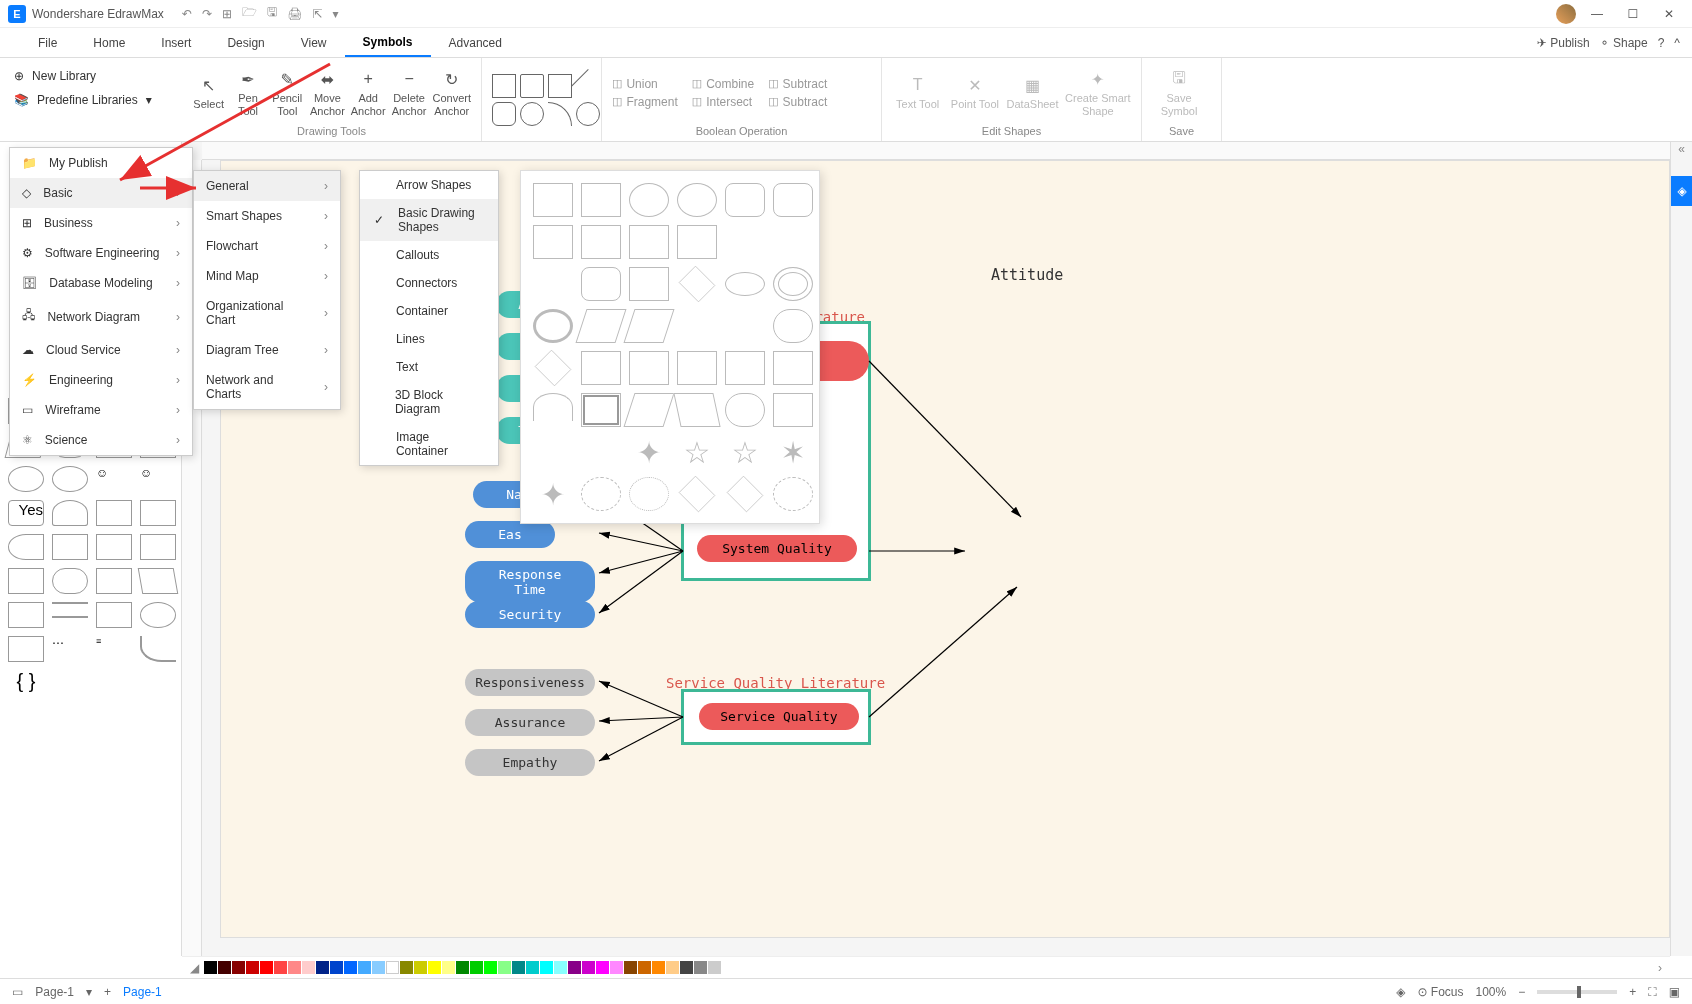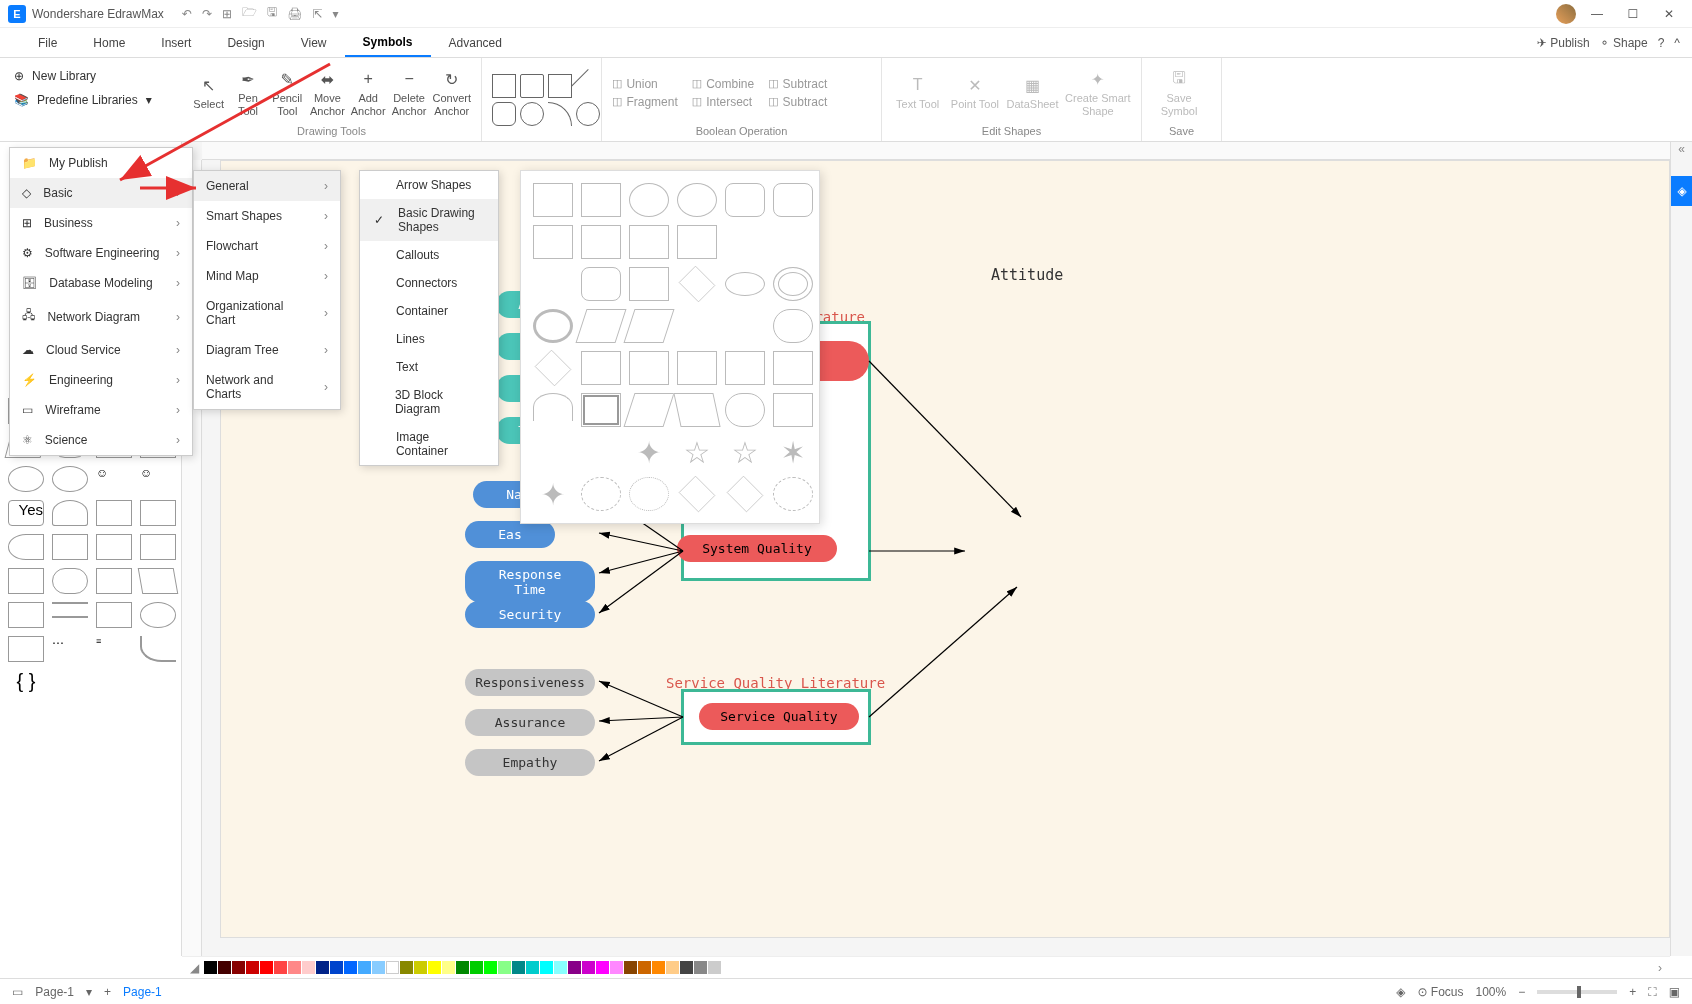--- a/index.html
+++ b/index.html
@@ -258,21 +258,21 @@
     <div class="pill blue" style="left:244px;top:360px;width:90px">Eas</div>
     <div class="pill blue" style="left:244px;top:400px;width:130px">Response Time</div>
     <div class="pill blue" style="left:244px;top:440px;width:130px">Security</div>
 
     <div class="pill gray" style="left:244px;top:508px;width:130px">Responsiveness</div>
     <div class="pill gray" style="left:244px;top:548px;width:130px">Assurance</div>
     <div class="pill gray" style="left:244px;top:588px;width:130px">Empathy</div>
 
     <div class="greenbox" style="left:460px;top:160px;width:190px;height:260px"></div>
     <div class="pill red" style="left:578px;top:180px;width:70px;height:40px;border-radius:20px"></div>
-    <div class="pill red" style="left:456px;top:374px;width:160px">System Quality</div>
+    <div class="pill red" style="left:476px;top:374px;width:160px">System Quality</div>
 
     <div class="greenbox" style="left:460px;top:528px;width:190px;height:56px"></div>
     <div class="pill red" style="left:478px;top:542px;width:160px">Service Quality</div>
 
 
     <svg class="conn" style="left:0;top:0;width:100%;height:100%">
       <defs>
           <marker id="ah" markerWidth="10" markerHeight="10" refX="9" refY="3" orient="auto">
             <path d="M0,0 L9,3 L0,6 Z" fill="#000"></path>
           </marker>

